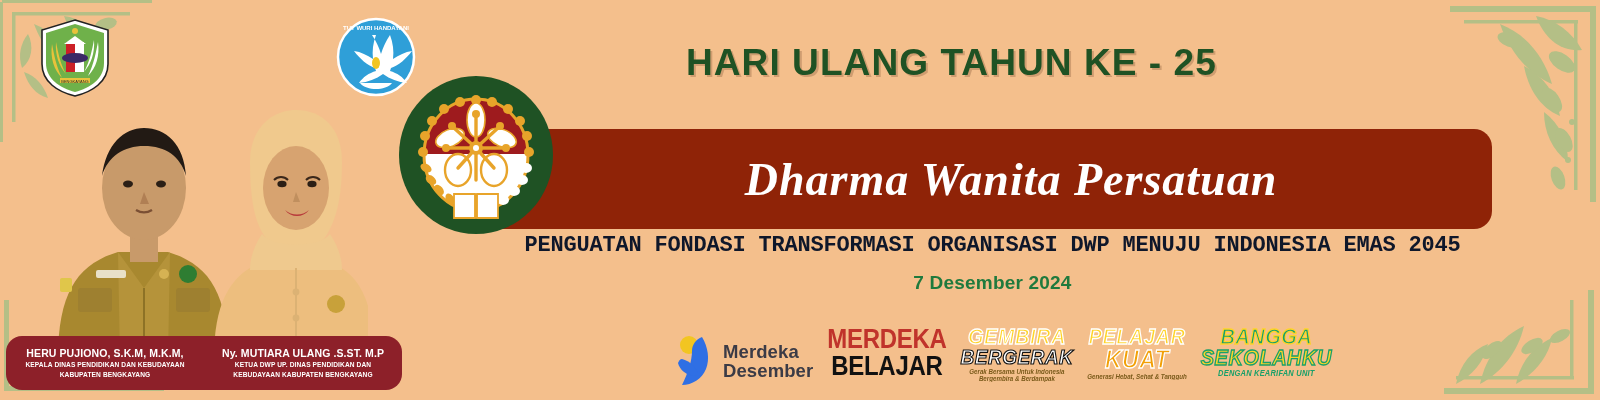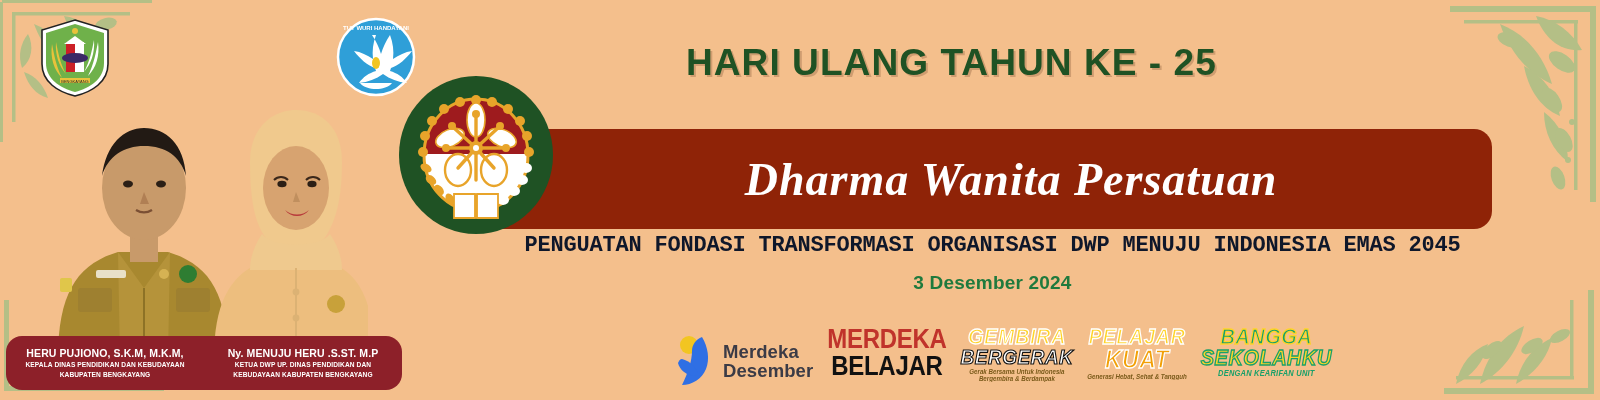--- a/index.html
+++ b/index.html
@@ -281,21 +281,21 @@
     </svg>
   </div>
 
   <div class="nameplate">
     <div class="np-col">
       <div class="np-name">HERU PUJIONO, S.K.M, M.K.M,</div>
       <div class="np-role">KEPALA DINAS PENDIDIKAN DAN KEBUDAYAAN</div>
       <div class="np-role">KABUPATEN BENGKAYANG</div>
     </div>
     <div class="np-col">
-      <div class="np-name">Ny. MENUJU HERU .S.ST. M.P</div>
+      <div class="np-name">Ny. MUTIARA ULANG .S.ST. M.P</div>
       <div class="np-role">KETUA DWP UP. DINAS PENDIDIKAN DAN</div>
       <div class="np-role">KEBUDAYAAN KABUPATEN BENGKAYANG</div>
     </div>
   </div>
 
   <div class="hut">HARI ULANG TAHUN KE - 25</div>
 
   <div class="mainbar">
     <div class="mainbar-text">Dharma Wanita Persatuan</div>
   </div>
@@ -366,21 +366,21 @@
 
       <g>
         <path d="M56 118 h21 v24 H56z" fill="#ffffff" stroke="#e8a42a" stroke-width="1.8"></path>
         <path d="M79 118 h21 v24 H79z" fill="#ffffff" stroke="#e8a42a" stroke-width="1.8"></path>
         <path d="M78 118 v24" stroke="#e8a42a" stroke-width="2.4"></path>
       </g>
     </svg>
   </div>
 
   <div class="theme" style="text-align: center;">PENGUATAN FONDASI TRANSFORMASI ORGANISASI DWP MENUJU INDONESIA EMAS 2045</div>
-  <div class="date">3 Desember 2024</div>
+  <div class="date">7 Desember 2024</div>
 
   <div class="logos">
 
     <div class="logo lg-merdeka-mengajar">
       <span>
         <svg width="40" height="52" viewBox="0 0 40 52">
           <circle cx="13" cy="12" r="9" fill="#f2c521"></circle>
           <path d="M26 4 c6 10 8 22 4 32 c-4 10-14 16-24 16 c6-12 10-24 10-34 c0-6 4-12 10-14z" fill="#2f6fe4"></path>
           <path d="M6 26 c8 2 14 8 16 16 c-10 2-18-4-20-12 c1-2 2-4 4-4z" fill="#2f6fe4"></path>
         </svg>

